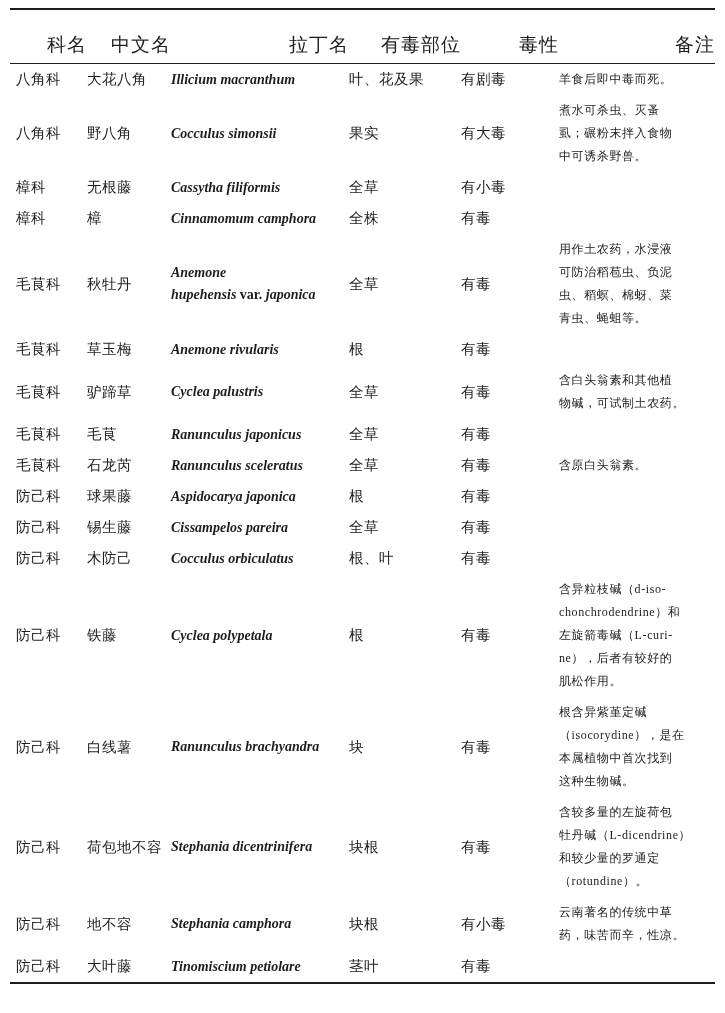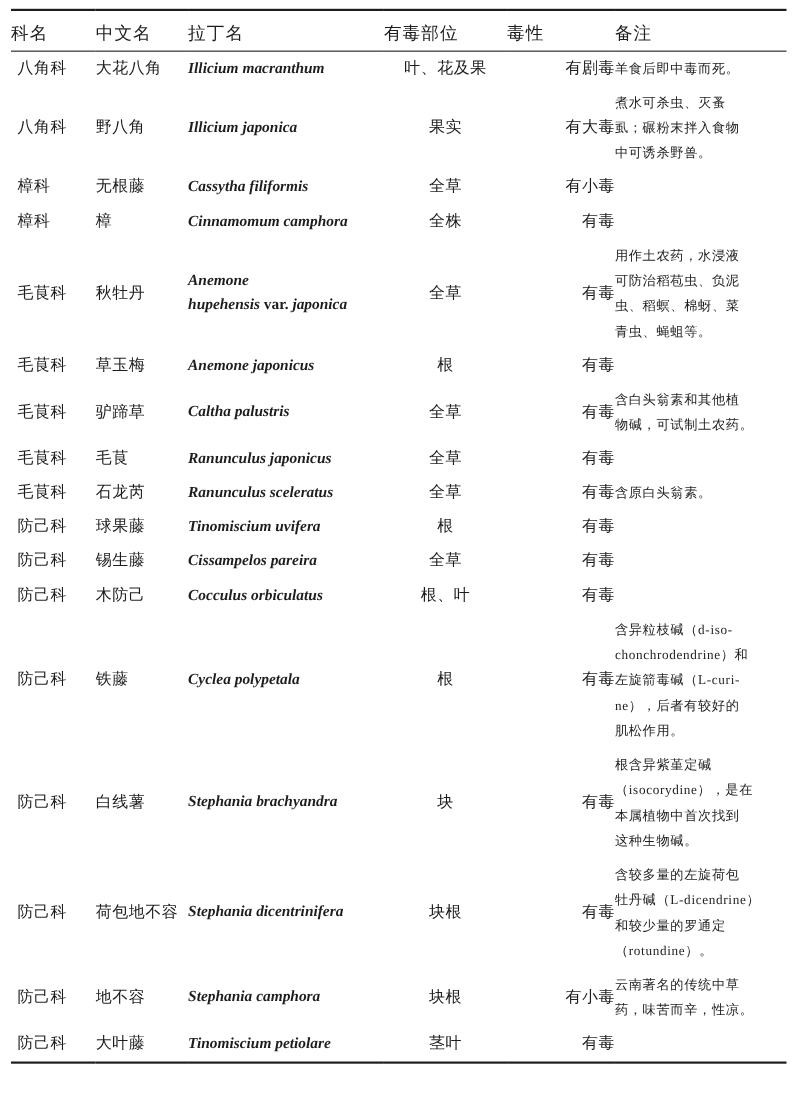--- a/index.html
+++ b/index.html
@@ -27,45 +27,45 @@
   }
   table.plants col.col-family  { width: 77px;  }
   table.plants col.col-chinese { width: 84px;  }
   table.plants col.col-latin   { width: 178px; }
   table.plants col.col-part    { width: 112px; }
   table.plants col.col-tox     { width: 98px;  }
   table.plants col.col-note    { width: 156px; }
 
   thead th {
     font-weight: normal;
-    font-size: 16px;
-    text-align: left;
-    padding: 10px 0 5px 0;
+    font-size: 19px;
+    text-align: right;
+    padding: 22px 0 5px 0;
     border-bottom: 1.2px solid #1d1d1d;
     letter-spacing: 1px;
     white-space: nowrap;
   }
   tbody td {
     vertical-align: middle;
     font-size: 14.5px;
     line-height: 23px;
     padding: 4px 0;
   }
   td.c-family  { padding-left: 6px; letter-spacing: 0.5px; white-space: nowrap; }
   td.c-chinese { letter-spacing: 0.5px; }
   td.c-latin   {
     font-style: italic;
     font-size: 14px;
     line-height: 22px;
     padding-right: 10px;
     font-weight: bold;
   }
   td.c-latin .roman { font-style: normal; }
-  td.c-part    { letter-spacing: 0.5px; text-align: center; }
-  td.c-tox     { letter-spacing: 0.5px; text-align: right; }
+  td.c-part    { letter-spacing: 0.5px; }
+  td.c-tox     { letter-spacing: 0.5px; }
   td.c-note    {
     font-size: 12px;
     line-height: 23px;
     letter-spacing: 0.6px;
   }
 </style>
 </head>
 <body>
 
 <div class="page">
@@ -94,21 +94,21 @@
     <td class="c-chinese">大花八角</td>
     <td class="c-latin">Illicium macranthum</td>
     <td class="c-part">叶、花及果</td>
     <td class="c-tox">有剧毒</td>
     <td class="c-note">羊食后即中毒而死。</td>
   </tr>
 
   <tr>
     <td class="c-family">八角科</td>
     <td class="c-chinese">野八角</td>
-    <td class="c-latin">Illicium japonica</td>
+    <td class="c-latin">Cocculus simonsii</td>
     <td class="c-part">果实</td>
     <td class="c-tox">有大毒</td>
     <td class="c-note">煮水可杀虫、灭蚤<br>虱；碾粉末拌入食物<br>中可诱杀野兽。</td>
   </tr>
 
   <tr>
     <td class="c-family">樟科</td>
     <td class="c-chinese">无根藤</td>
     <td class="c-latin">Cassytha filiformis</td>
     <td class="c-part">全草</td>
@@ -130,30 +130,30 @@
     <td class="c-chinese">秋牡丹</td>
     <td class="c-latin">Anemone<br>hupehensis <span class="roman">var.</span> japonica</td>
     <td class="c-part">全草</td>
     <td class="c-tox">有毒</td>
     <td class="c-note">用作土农药，水浸液<br>可防治稻苞虫、负泥<br>虫、稻螟、棉蚜、菜<br>青虫、蝇蛆等。</td>
   </tr>
 
   <tr>
     <td class="c-family">毛茛科</td>
     <td class="c-chinese">草玉梅</td>
-    <td class="c-latin">Anemone japonicus</td>
+    <td class="c-latin">Anemone rivularis</td>
     <td class="c-part">根</td>
     <td class="c-tox">有毒</td>
     <td class="c-note"></td>
   </tr>
 
   <tr>
     <td class="c-family">毛茛科</td>
     <td class="c-chinese">驴蹄草</td>
-    <td class="c-latin">Caltha palustris</td>
+    <td class="c-latin">Cyclea palustris</td>
     <td class="c-part">全草</td>
     <td class="c-tox">有毒</td>
     <td class="c-note">含白头翁素和其他植<br>物碱，可试制土农药。</td>
   </tr>
 
   <tr>
     <td class="c-family">毛茛科</td>
     <td class="c-chinese">毛茛</td>
     <td class="c-latin">Ranunculus japonicus</td>
     <td class="c-part">全草</td>
@@ -166,21 +166,21 @@
     <td class="c-chinese">石龙芮</td>
     <td class="c-latin">Ranunculus sceleratus</td>
     <td class="c-part">全草</td>
     <td class="c-tox">有毒</td>
     <td class="c-note">含原白头翁素。</td>
   </tr>
 
   <tr>
     <td class="c-family">防己科</td>
     <td class="c-chinese">球果藤</td>
-    <td class="c-latin">Tinomiscium uvifera</td>
+    <td class="c-latin">Aspidocarya japonica</td>
     <td class="c-part">根</td>
     <td class="c-tox">有毒</td>
     <td class="c-note"></td>
   </tr>
 
   <tr>
     <td class="c-family">防己科</td>
     <td class="c-chinese">锡生藤</td>
     <td class="c-latin">Cissampelos pareira</td>
     <td class="c-part">全草</td>
@@ -202,21 +202,21 @@
     <td class="c-chinese">铁藤</td>
     <td class="c-latin">Cyclea polypetala</td>
     <td class="c-part">根</td>
     <td class="c-tox">有毒</td>
     <td class="c-note">含异粒枝碱（d-iso-<br>chonchrodendrine）和<br>左旋箭毒碱（L-curi-<br>ne），后者有较好的<br>肌松作用。</td>
   </tr>
 
   <tr>
     <td class="c-family">防己科</td>
     <td class="c-chinese">白线薯</td>
-    <td class="c-latin">Stephania brachyandra</td>
+    <td class="c-latin">Ranunculus brachyandra</td>
     <td class="c-part">块</td>
     <td class="c-tox">有毒</td>
     <td class="c-note">根含异紫堇定碱<br>（isocorydine），是在<br>本属植物中首次找到<br>这种生物碱。</td>
   </tr>
 
   <tr>
     <td class="c-family">防己科</td>
     <td class="c-chinese">荷包地不容</td>
     <td class="c-latin">Stephania dicentrinifera</td>
     <td class="c-part">块根</td>

